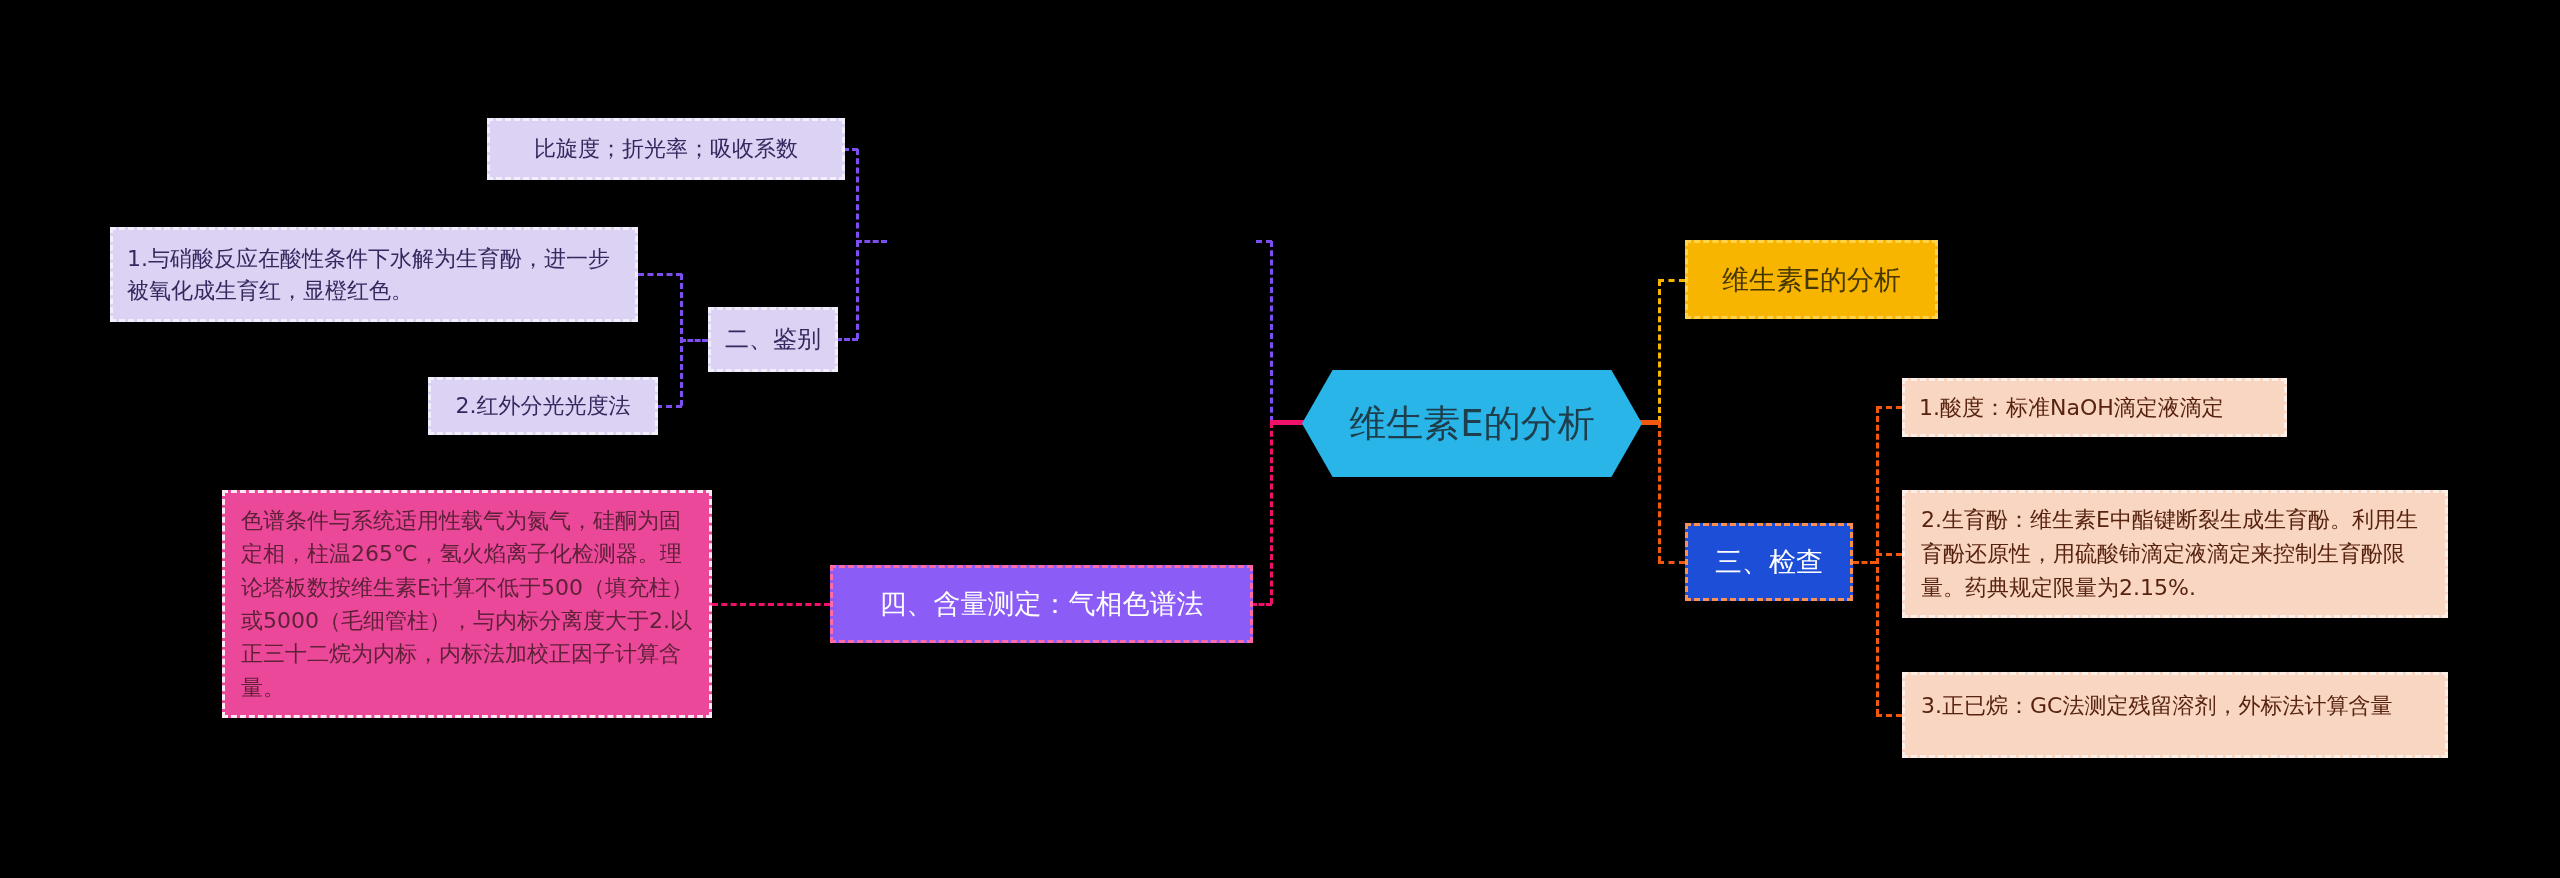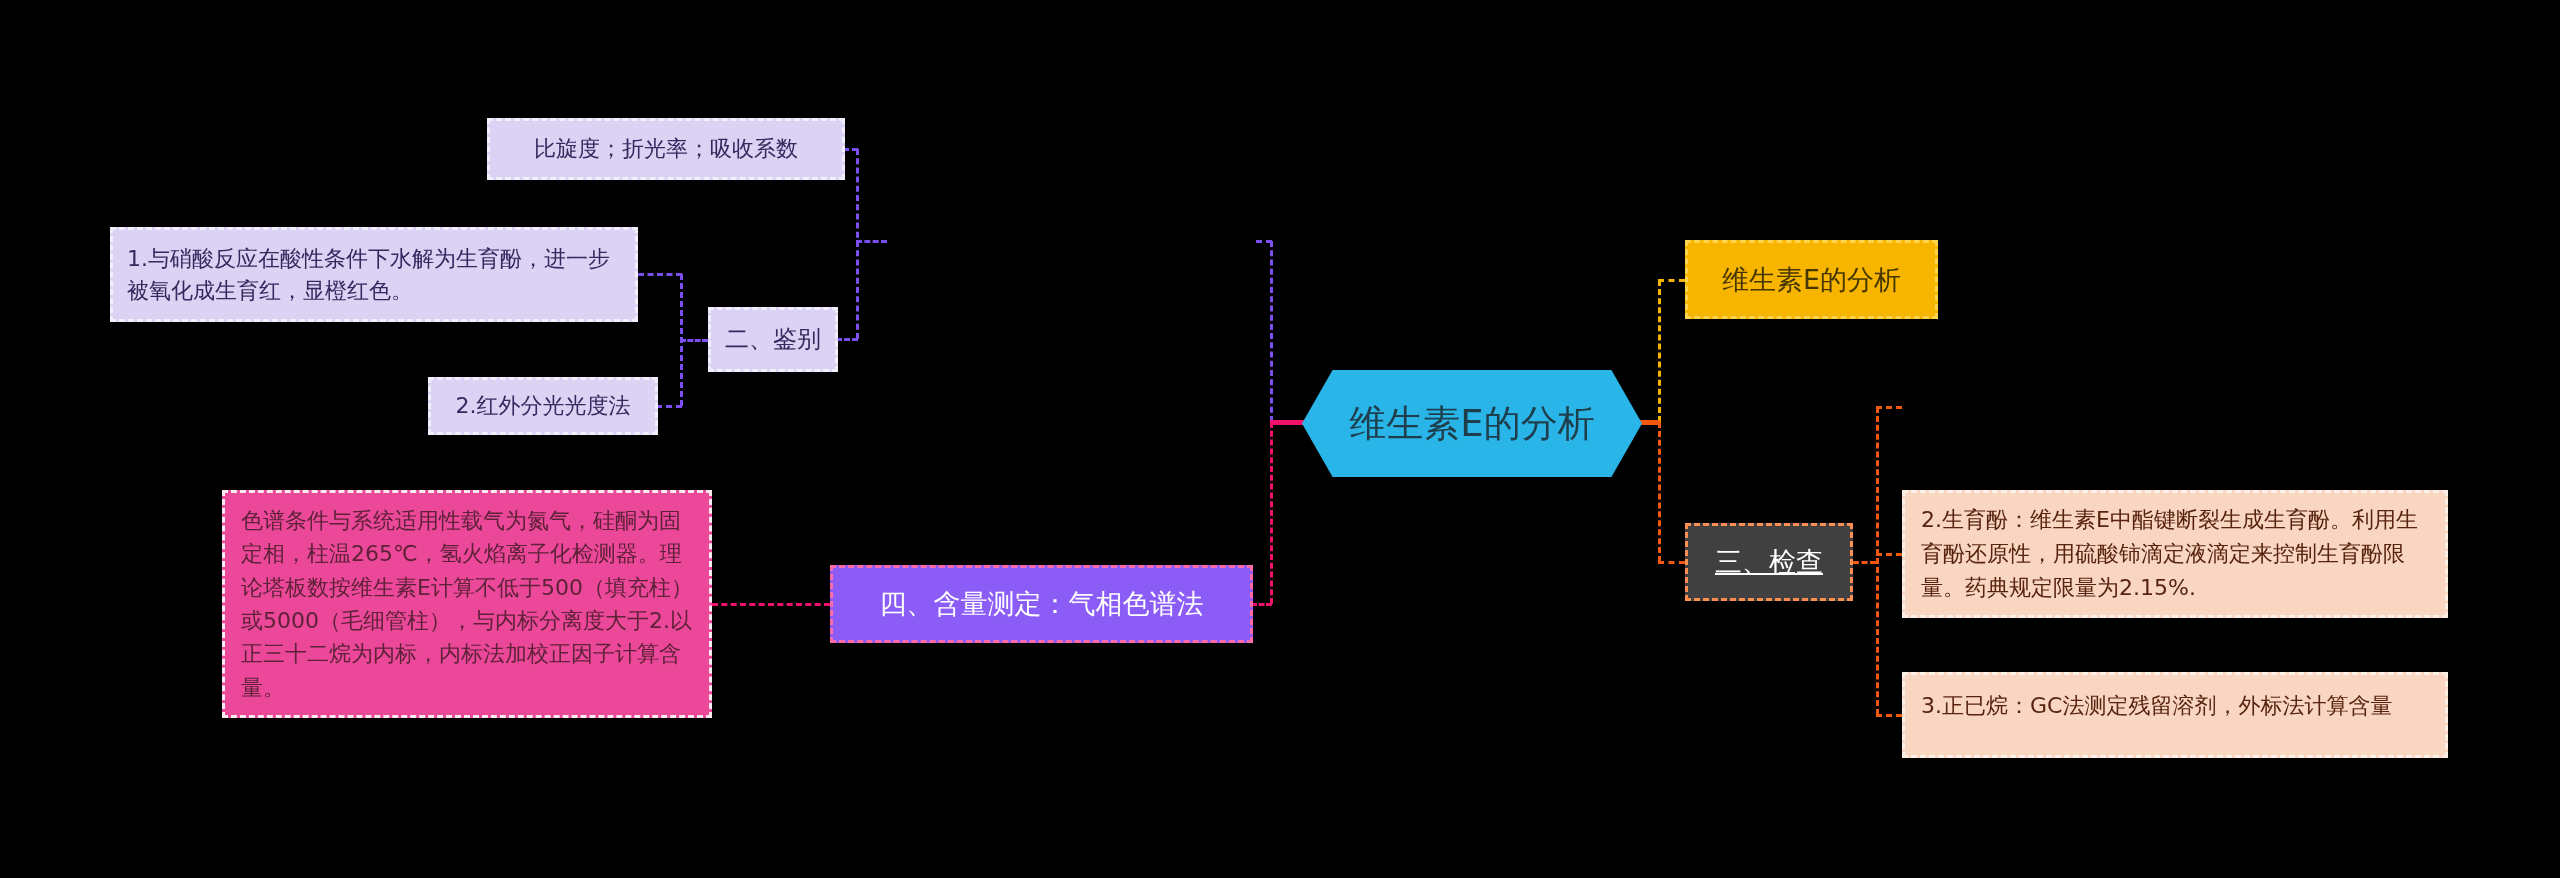--- a/index.html
+++ b/index.html
@@ -10,21 +10,21 @@
   .node{
     position:absolute;box-sizing:border-box;display:flex;align-items:center;
     justify-content:center;text-align:right;line-height:1.45;
   }
   .node.block{justify-content:flex-start;text-align:left;align-items:center;}
   .lavender{background:#dcd2f4;border:3px dashed #f2eefb;color:#34285e;font-size:22px;}
   .purple{background:#7c3af0;border:3px dashed #b18cf7;color:#ffffff;font-size:27px;font-weight:500;}
   .pink{background:#8b5cf6;border:3px dashed #ff6aa8;color:#ffffff;font-size:27px;font-weight:500;}
   .pinkbox{background:#ec4899;border:3px dashed #fce9f1;color:#5e2138;font-size:22px;line-height:1.52;}
   .yellow{background:#f7b500;border:3px dashed #ffd34d;color:#463600;font-size:27px;font-weight:500;}
-  .orange{background:#404040;border:3px dashed #ff8f50;color:#ffffff;font-size:27px;font-weight:500;text-decoration:underline;}
+  .orange{background:#1d4ed8;border:3px dashed #ff8f50;color:#ffffff;font-size:27px;font-weight:500;}
   .peach{background:#f8d6c2;border:3px dashed #fcefe7;color:#57230f;font-size:22px;}
   .hexagon{
     background:#29b5e8;color:#1f3e4c;font-size:37px;font-weight:500;
     clip-path:polygon(0 50%,9% 0,91% 0,100% 50%,91% 100%,9% 100%);
   }
   .vline{position:absolute;width:0;}
   .hline{position:absolute;height:0;}
   .vline.purple-c{border-left:3px dashed #7d4ff0;}
   .hline.purple-c{border-top:3px dashed #7d4ff0;}
   .vline.pink-c{border-left:3px dashed #f0116b;}
@@ -84,18 +84,19 @@
   <div class="node lavender" style="left:428px;top:377px;width:230px;height:58px;">2.红外分光光度法</div>
 
   <div class="node pink" style="left:830px;top:565px;width:423px;height:78px;">四、含量测定：气相色谱法</div>
 
   <div class="node pinkbox block" style="left:222px;top:490px;width:490px;height:228px;padding:10px 16px;">色谱条件与系统适用性载气为氮气，硅酮为固定相，柱温265℃，氢火焰离子化检测器。理论塔板数按维生素E计算不低于500（填充柱）或5000（毛细管柱），与内标分离度大于2.以正三十二烷为内标，内标法加校正因子计算含量。</div>
 
   <div class="node yellow" style="left:1685px;top:240px;width:253px;height:79px;">维生素E的分析</div>
 
   <div class="node orange" style="left:1685px;top:523px;width:168px;height:78px;">三、检查</div>
 
+  <div class="node peach block" style="left:1902px;top:378px;width:385px;height:59px;padding:4px 14px;">1.酸度：标准NaOH滴定液滴定</div>
 
   <div class="node peach block" style="left:1902px;top:490px;width:546px;height:128px;padding:24px 16px;line-height:1.55;">2.生育酚：维生素E中酯键断裂生成生育酚。利用生育酚还原性，用硫酸铈滴定液滴定来控制生育酚限量。药典规定限量为2.15%.</div>
 
   <div class="node peach block" style="left:1902px;top:672px;width:546px;height:86px;padding:6px 16px;align-items:flex-start;padding-top:14px;line-height:1.5;">3.正已烷：GC法测定残留溶剂，外标法计算含量</div>
 
 </div>
 
 </body></html>

